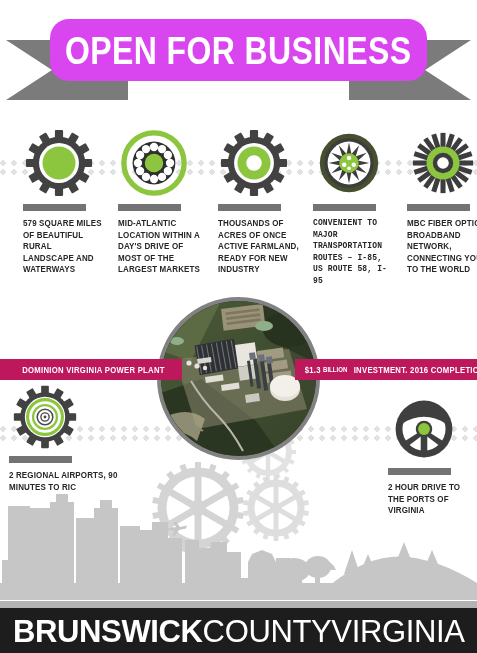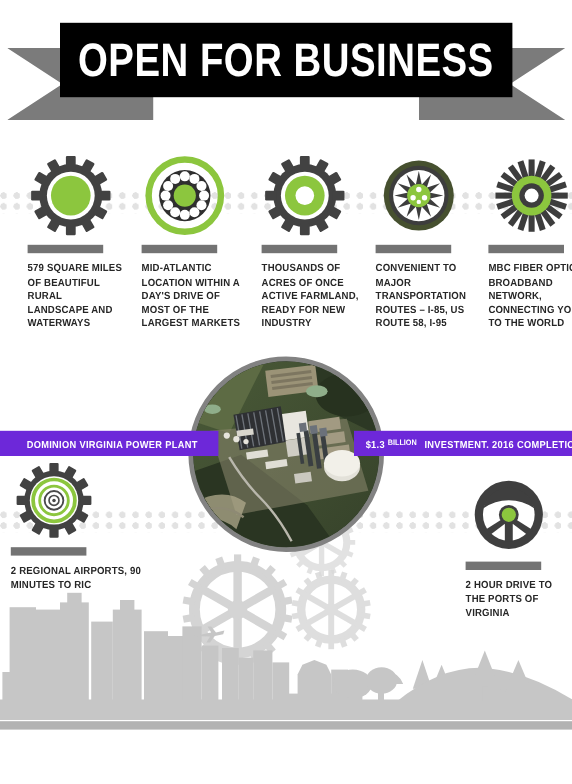--- a/index.html
+++ b/index.html
@@ -11,21 +11,21 @@
   #stage{position:absolute;inset:0;width:477px;height:653px;overflow:hidden;}
 
   
   .ribbon-wrap{position:absolute;left:0;top:14px;width:477px;height:98px;}
   .ribbon-tail{position:absolute;top:26px;width:122px;height:60px;background:#7b7b7b;}
   .ribbon-tail.left{left:6px;clip-path:polygon(0 0,100% 0,100% 100%,0 100%,46px 50%);}
   .ribbon-tail.right{right:6px;clip-path:polygon(0 0,100% 0,calc(100% - 46px) 50%,100% 100%,0 100%);}
   .ribbon-fold{position:absolute;top:5px;width:34px;height:21px;background:#525252;}
   .ribbon-fold.left{left:128px;clip-path:polygon(0 100%,100% 0,100% 100%);}
   .ribbon-fold.right{right:128px;clip-path:polygon(0 0,100% 100%,0 100%);}
-  .ribbon-main{position:absolute;left:50px;top:5px;width:377px;height:62px;background:#000000;display:flex;align-items:center;justify-content:center;}
+  .ribbon-main{position:absolute;left:50px;top:5px;width:377px;height:62px;background:#d946ef;display:flex;align-items:center;justify-content:center;border-radius:19px;}
   .ribbon-title{
     color:#fff;font-size:39px;line-height:1;font-weight:bold;letter-spacing:.5px;
     transform:scaleX(.82);transform-origin:center;white-space:nowrap;
     font-family:"Liberation Sans","DejaVu Sans",sans-serif;
   }
 
   
   .dotstrip{
     position:absolute;left:0;width:477px;height:18px;
     background-image:
@@ -42,21 +42,21 @@
     color:#262626;font-size:8.6px;line-height:11.6px;font-weight:bold;
     letter-spacing:.15px;text-transform:uppercase;
     transform:scaleX(.93);transform-origin:left top;white-space:pre-line;
   }
 
   
   .photo-wrap{position:absolute;left:157px;top:297px;width:163px;height:163px;}
   .photo-ring{position:absolute;inset:0;border-radius:50%;border:4px solid #828282;box-sizing:border-box;overflow:hidden;background:#2d3a26;}
   .photo-inner{position:absolute;inset:0;border-radius:50%;overflow:hidden;}
   .cap{
-    position:absolute;top:62px;height:21px;background:#6d28d9;
+    position:absolute;top:62px;height:21px;background:#be185d;
     display:flex;align-items:center;box-sizing:border-box;
   }
   .cap.left{left:0;width:182px;justify-content:flex-end;padding-right:11px;}
   .cap.right{right:0;width:182px;justify-content:flex-start;padding-left:9px;}
   .cap span{color:#fff;font-size:8.4px;font-weight:bold;letter-spacing:.3px;text-transform:uppercase;transform:scaleX(.92);white-space:nowrap;}
   .cap .small{font-size:6.6px;letter-spacing:0;}
 
   
   .skyline{position:absolute;left:0;bottom:53px;width:477px;height:170px;}
 
@@ -171,21 +171,21 @@
             <circle r="20.5" fill="#ffffff"></circle>
             <circle r="17" fill="#8cc63e"></circle>
             <circle r="8" fill="#ffffff"></circle>
           </g>
         </svg>
       </div>
       <div class="bar"></div>
       <div class="col-text">THOUSANDS OF ACRES OF ONCE ACTIVE FARMLAND, READY FOR NEW INDUSTRY</div>
     </div>
 
-    <div class="col" style="width:93px;padding-left:8px;">
+    <div class="col" style="width:93px;padding-left:8px;font-family:Liberation Mono, monospace;">
       <div class="icon-box">
         <svg width="72" height="70" viewBox="0 0 72 72">
           <g transform="translate(36,36)">
             <circle r="30" fill="#46502f"></circle>
             <circle r="25.5" fill="#3d3d3d"></circle>
             <circle r="22" fill="#ffffff"></circle>
             <g fill="#3d3d3d">
               <path d="M0,-21 L2.6,-9 L-2.6,-9 Z"></path>
               <path d="M0,-21 L2.6,-9 L-2.6,-9 Z" transform="rotate(30)"></path>
               <path d="M0,-21 L2.6,-9 L-2.6,-9 Z" transform="rotate(60)"></path>
@@ -516,14 +516,17 @@
   <div class="cap left" style="top:359px;">
     <span>DOMINION VIRGINIA POWER PLANT</span>
   </div>
   <div class="cap right" style="top:359px;">
     <span>$1.3</span>
       <span class="small">BILLION</span>
       <span> INVESTMENT. 2016 COMPLETION</span>
   </div>
 
   <div class="topstripe"></div>
+  <div class="footbar">
+    <div class="ft"><span class="b1">BRUNSWICK</span><span class="b2">COUNTYVIRGINIA</span></div>
+  </div>
 
 </div>
 
 </body></html>

